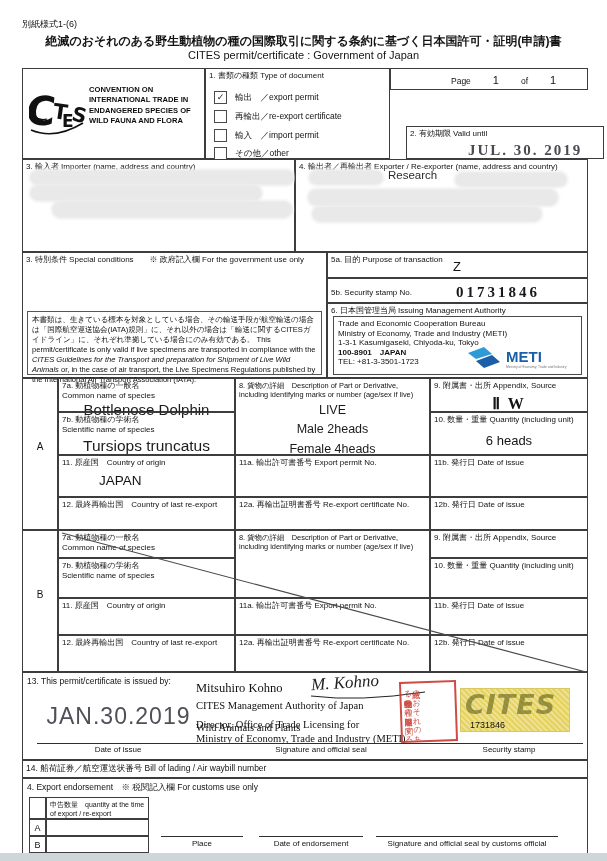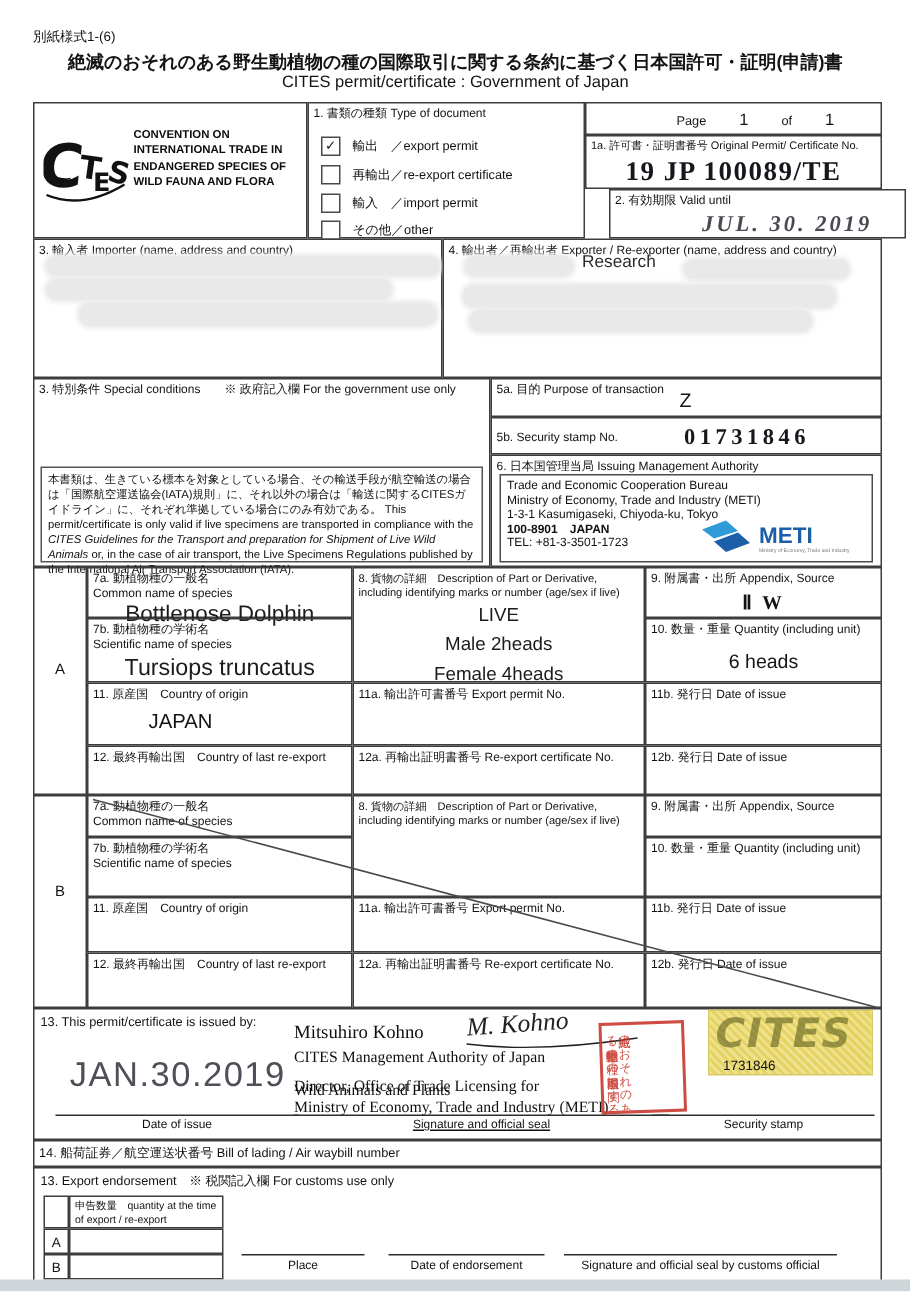--- a/index.html
+++ b/index.html
@@ -72,27 +72,23 @@
   </div>
 
   <div class="c" style="left:390px;top:68px;width:198px;height:22px;">
     <div class="abs" style="left:60px;top:5px;display:flex;gap:22px;font-size:8.5px;align-items:baseline;">
       <span>Page</span>
       <span style="font-size:11px;">1</span>
       <span>of</span>
       <span style="font-size:11px;">1</span>
     </div>
   </div>
-  <div class="c pad" style="left:390px;top:90px;width:198px;height:36px;">
-    <div class="lbl" style="font-size:7.3px;">1a. 許可書・証明書番号  Original Permit/ Certificate No.</div>
-    <div class="center serifv" style="font-size:18px;font-weight:bold;letter-spacing:1px;margin-top:2px;color:#16161c;">19 JP 100089/TE</div>
-  </div>
   <div class="c pad" style="left:390px;top:126px;width:198px;height:33px;margin-left:16px;">
     <div class="lbl">2. 有効期限  Valid until</div>
-    <div class="stamp" style="margin:3px 0 0 58px;font-size:15px;letter-spacing:2px;font-family:'Liberation Serif',serif;font-style:italic;">JUL. 30. 2019</div>
+    <div class="stamp" style="margin:3px 0 0 58px;font-size:15px;letter-spacing:2px;font-family:'Liberation Serif',serif;">JUL. 30. 2019</div>
   </div>
 
   <div class="c pad" style="left:22px;top:159px;width:273px;height:93px;">
     <div class="lbl">3. 輸入者  Importer (name, address and country)</div>
     <div class="redact" style="left:8px;top:11px;width:262px;height:13px;"></div>
     <div class="redact" style="left:8px;top:26px;width:230px;height:14px;"></div>
     <div class="redact" style="left:30px;top:42px;width:238px;height:15px;"></div>
   </div>
   <div class="c pad" style="left:295px;top:159px;width:293px;height:93px;">
     <div class="lbl">4. 輸出者／再輸出者  Exporter / Re-exporter (name, address and country)</div>
@@ -151,21 +147,21 @@
   <div class="c pad" style="left:235px;top:378px;width:195px;height:77px;">
     <div class="lbl" style="font-size:7.4px;">8. 貨物の詳細　Description of Part or Derivative, including identifying marks or number (age/sex if live)</div>
     <div class="center" style="font-size:12.5px;line-height:1.55;margin-top:2px;color:#1b1b1b;">
       <div>LIVE</div>
       <div>Male 2heads</div>
       <div>Female 4heads</div>
     </div>
   </div>
   <div class="c pad" style="left:430px;top:378px;width:158px;height:34px;">
     <div class="lbl">9. 附属書・出所  Appendix, Source</div>
-    <div class="center serifv" style="font-size:13px;font-weight:bold;letter-spacing:2px;margin-top:3px;">Ⅱ W</div>
+    <div class="center serifv" style="font-size:16px;font-weight:bold;letter-spacing:2px;margin-top:3px;">Ⅱ W</div>
   </div>
   <div class="c pad" style="left:430px;top:412px;width:158px;height:43px;">
     <div class="lbl">10. 数量・重量  Quantity (including unit)</div>
     <div class="center" style="font-size:13px;margin-top:8px;">6 heads</div>
   </div>
   <div class="c pad" style="left:58px;top:455px;width:177px;height:42px;">
     <div class="lbl">11. 原産国　Country of origin</div>
     <div class="abs" style="left:40px;top:17px;font-size:13.5px;">JAPAN</div>
   </div>
   <div class="c pad" style="left:235px;top:455px;width:195px;height:42px;">
@@ -235,39 +231,39 @@
     <div class="abs titleline" style="left:173px;top:10px;font-size:12.5px;">Mitsuhiro Kohno</div>
     <div class="abs" style="left:288px;top:0px;font-family:'Liberation Serif',serif;font-style:italic;font-size:17px;color:#222;transform:rotate(-4deg);">M. Kohno</div>
     <svg class="abs" style="left:286px;top:17px;" width="120" height="10">
       <path d="M2 6 Q 50 12 116 2" fill="none" stroke="#222" stroke-width="1"></path>
     </svg>
     <div class="abs titleline" style="left:173px;top:28px;">CITES Management Authority of Japan</div>
     <div class="abs titleline" style="left:173px;top:47px;">Director, Office of Trade Licensing for</div>
     <div class="abs titleline" style="left:173px;top:50px;">Wild Animals and Plants</div>
     <div class="abs titleline" style="left:173px;top:61px;">Ministry of Economy, Trade and Industry (METI)</div>
     <div class="sigline" style="left:173px;top:70px;width:250px;"></div>
-    <div class="linelabel" style="left:173px;top:72px;width:250px;text-decoration:underline;">Signature and official seal</div>
+    <div class="linelabel" style="left:173px;top:72px;width:250px;">Signature and official seal</div>
 
     <div class="abs" style="left:377px;top:8px;width:57px;height:61px;border:2.5px solid #c8392f;padding:1px;box-sizing:border-box;overflow:hidden;transform:rotate(-2deg);opacity:.9;">
       <div style="writing-mode:vertical-rl;font-size:8px;line-height:1.05;color:#c8392f;height:100%;">絶滅のおそれのある野生動植物の種の国際取引に関する条約日本国管理当局印</div>
     </div>
-    <div class="abs" style="left:437px;top:0;width:110px;height:44px;background:repeating-linear-gradient(45deg,#eee08c 0 2px,#e4d360 2px 4px);border:1px solid #d8c863;overflow:hidden;margin-left:12px;">
+    <div class="abs" style="left:437px;top:15px;width:110px;height:44px;background:repeating-linear-gradient(45deg,#eee08c 0 2px,#e4d360 2px 4px);border:1px solid #d8c863;overflow:hidden;">
       <div class="abs" style="left:4px;top:0px;font-family:'DejaVu Sans',sans-serif;font-weight:bold;font-style:italic;font-size:27px;letter-spacing:1px;color:rgba(95,95,30,.6);">CITES</div>
       <div class="abs" style="left:9px;top:31px;font-size:9px;font-weight:normal;color:#111;">1731846</div>
     </div>
     <div class="sigline" style="left:412px;top:70px;width:148px;"></div>
     <div class="linelabel" style="left:412px;top:72px;width:148px;">Security stamp</div>
   </div>
 
   <div class="c pad" style="left:22px;top:760px;width:566px;height:18px;">
     <div class="lbl" style="font-size:8.5px;">14. 船荷証券／航空運送状番号  Bill of lading / Air waybill number</div>
   </div>
 
   <div class="c" style="left:22px;top:778px;width:566px;height:78px;">
-    <div class="abs lbl" style="left:4px;top:3px;font-size:8.5px;">13. Export endorsement　※ 税関記入欄  For customs use only</div>
+    <div class="abs lbl" style="left:4px;top:3px;font-size:8.5px;">4. Export endorsement　※ 税関記入欄  For customs use only</div>
     <div class="c" style="left:6px;top:18px;width:17px;height:22px;border-color:#3d3d3d;"></div>
     <div class="c pad" style="left:23px;top:18px;width:103px;height:22px;">
       <div style="font-size:7px;line-height:1.3;">申告数量　quantity at the time of export / re-export</div>
     </div>
     <div class="c" style="left:6px;top:40px;width:17px;height:17px;">
       <div class="abs" style="left:0;top:3px;width:100%;text-align:center;font-size:9px;">A</div>
     </div>
     <div class="c" style="left:23px;top:40px;width:103px;height:17px;"></div>
     <div class="c" style="left:6px;top:57px;width:17px;height:17px;">
       <div class="abs" style="left:0;top:3px;width:100%;text-align:center;font-size:9px;">B</div>

